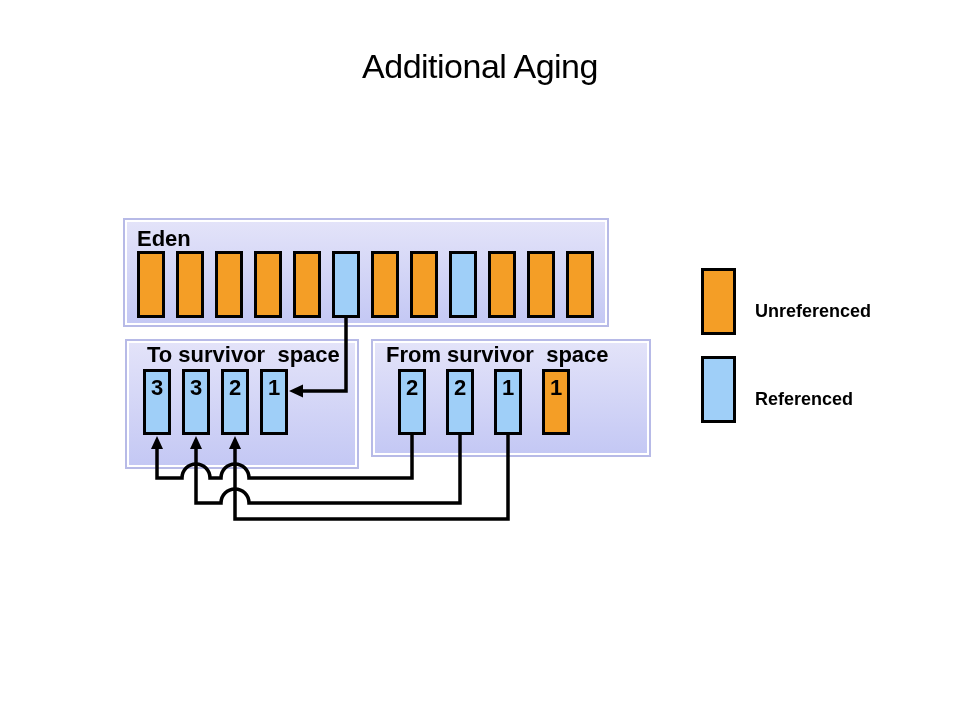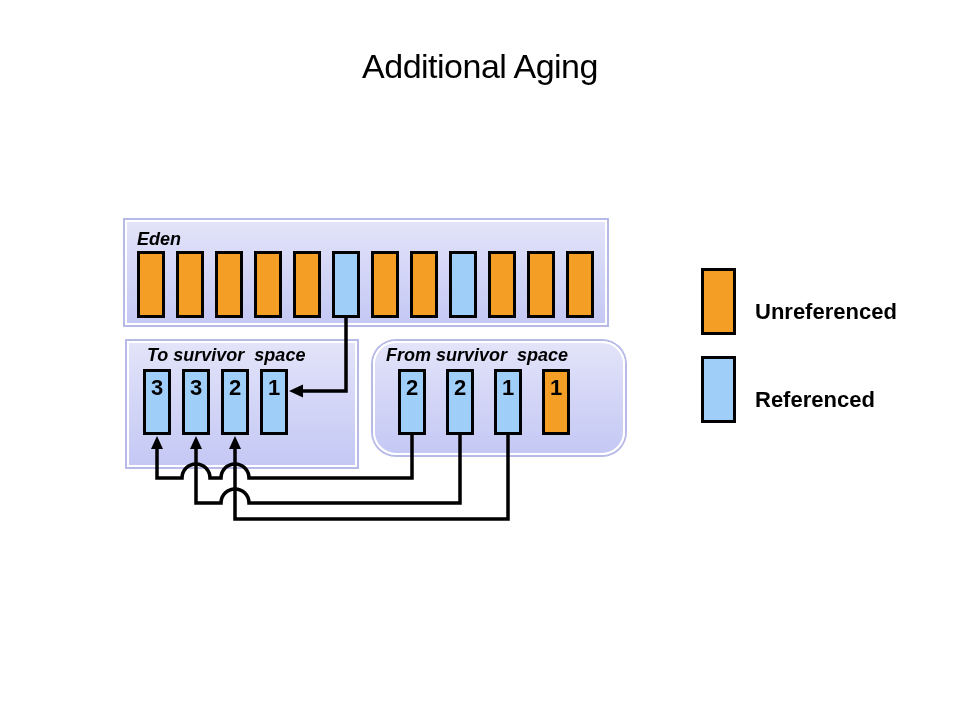--- a/index.html
+++ b/index.html
@@ -24,28 +24,27 @@
   }
   .panel {
     position: absolute;
     background: linear-gradient(180deg, var(--panel-top) 0%, var(--panel-bottom) 100%);
     border: 2px solid #ffffff;
     box-shadow: 0 0 0 2px #b7bae7;
     box-sizing: border-box;
   }
   .panel-eden  { left: 125px; top: 220px; width: 482px; height: 105px; }
   .panel-to    { left: 127px; top: 341px; width: 230px; height: 126px; }
-  .panel-from  { left: 373px; top: 341px; width: 252px; height: 114px; border-radius: 23px; }
+  .panel-from  { left: 373px; top: 341px; width: 276px; height: 114px; }
   .panel-label {
     position: absolute;
-    font-size: 18px;
+    font-size: 22px;
     font-weight: bold;
     line-height: 20px;
     white-space: pre;
-    font-style: italic;
   }
   .panel-eden .panel-label { left: 10px; top: 7px; }
   .panel-to   .panel-label { left: 18px; top: 2px; }
   .panel-from .panel-label { left: 11px; top: 2px; }
   .cells {
     position: absolute;
     display: flex;
   }
   .panel-eden .cells { left: 10px; top: 29px; gap: 11px; }
   .panel-to   .cells { left: 14px; top: 26px; gap: 11px; }
@@ -89,21 +88,21 @@
   .legend-swatch {
     width: 35px;
     height: 67px;
     border: 3px solid #000;
     box-sizing: border-box;
   }
   .legend-swatch.unreferenced { background: var(--c-unref); }
   .legend-swatch.referenced   { background: var(--c-ref); }
   .legend-label {
     margin-left: 19px;
-    font-size: 22px;
+    font-size: 18px;
     font-weight: bold;
     white-space: pre;
     margin-top: 20px;
   }
 </style>
 </head>
 <body>
 
 <div class="slide">
 

